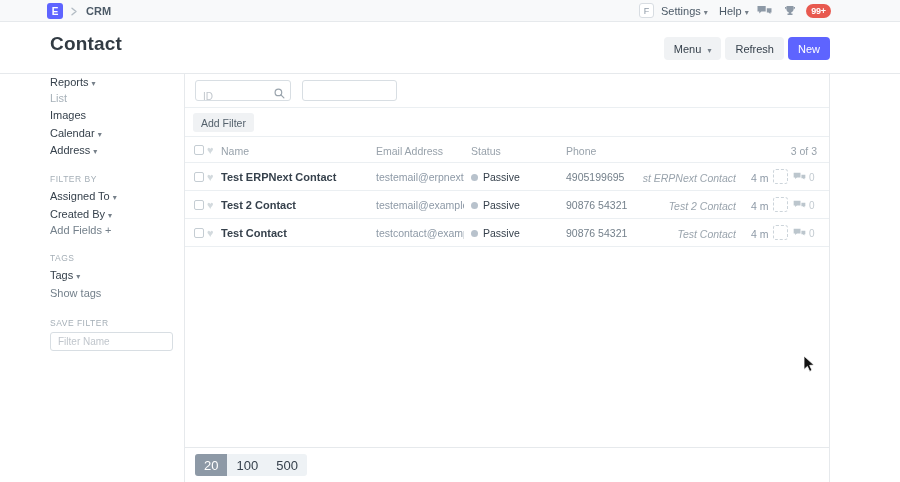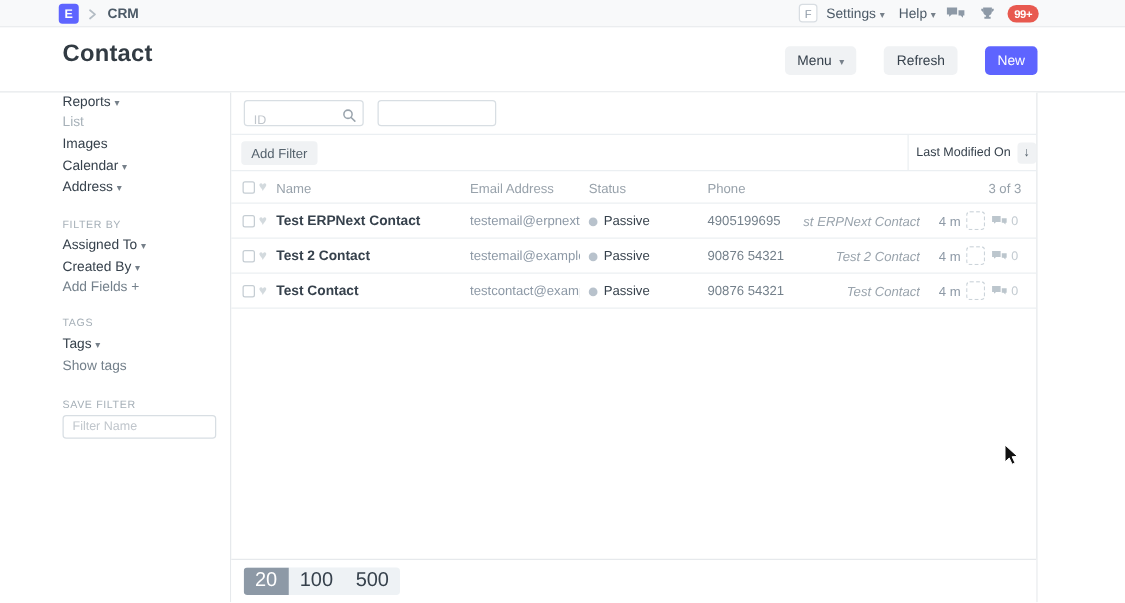--- a/index.html
+++ b/index.html
@@ -28,21 +28,21 @@
   .nav-settings{left:661px;}
   .nav-help{left:719px;}
   .caret{font-size:8px;color:#76808a;margin-left:3px;}
   .nav-chat{left:757px;top:5px;}
   .nav-trophy{left:784px;top:5px;}
   .nav-badge{left:806px;top:4px;width:25px;height:14px;background:var(--badge);border-radius:7px;color:#fff;
     font-size:9px;font-weight:bold;display:flex;align-items:center;justify-content:center;letter-spacing:-.3px;}
   
   .page-head{position:absolute;top:22px;left:0;right:0;height:52px;background:#fff;border-bottom:1px solid var(--border);}
   .page-title{position:absolute;left:50px;top:11px;font-size:19px;font-weight:bold;color:#323b43;letter-spacing:.2px;}
-  .actions{position:absolute;right:70px;top:15px;display:flex;gap:22px;justify-content:space-between;}
+  .actions{position:absolute;right:70px;top:15px;display:flex;gap:4px;justify-content:space-between;}
   .btn{height:23px;border:none;border-radius:4px;font-size:11px;font-family:inherit;padding:0 10px;cursor:pointer;}
   .btn-default{background:var(--btn-bg);color:var(--text-dark);}
   .btn-primary{background:var(--brand);color:#fff;}
   
   .sidebar{position:absolute;left:0;top:62px;width:184px;bottom:0;}
   .sidebar>*{position:absolute;left:50px;font-size:11px;color:var(--text-dark);cursor:pointer;white-space:nowrap;}
   .side-label{font-size:8.5px;letter-spacing:.5px;color:#a5afb7;cursor:default;}
   .side-muted{color:#a7b1b9;}
   .side-gray{color:#74808b;}
   .filter-name{width:123px;height:19px;border:1px solid var(--input-border);border-radius:3px;font-size:10px;
@@ -89,21 +89,21 @@
     color:#9aa4ad;font-size:10.5px;font-style:italic;}
   .c-time{position:absolute;left:566px;top:9px;color:var(--text-muted);font-size:10.5px;}
   .assign-box{position:absolute;left:588px;top:6px;width:15px;height:15px;border:1px dashed #ccd4da;
     border-radius:3px;cursor:pointer;background:#fff;}
   .cmt{position:absolute;left:608px;top:9px;}
   .cmt-count{position:absolute;left:624px;top:9px;color:#c3cbd1;font-size:10px;}
   
   .list-footer{position:absolute;left:0;right:0;bottom:0;height:35px;border-top:1px solid var(--border);
     padding:6px 0 0 10px;background:#fff;}
   .page-group{display:inline-flex;background:#eef2f5;border-radius:3px;overflow:hidden;}
-  .page-btn{height:22px;padding:0 9px;border:none;background:transparent;font-size:16px;color:var(--text-dark);
+  .page-btn{height:22px;padding:0 9px;border:none;background:transparent;font-size:13px;color:var(--text-dark);
     font-family:inherit;cursor:pointer;}
   .page-btn.selected{background:#8d99a6;color:#fff;}
   .cursor{position:absolute;left:803px;top:355px;pointer-events:none;}
 </style>
 </head>
 <body>
 
 <div class="screen">
 
   <header class="navbar">
@@ -176,24 +176,20 @@
             </svg>
         </span>
       </div>
       <div class="fld fld-val">
         <input type="text" style="">
       </div>
     </div>
 
     <div class="toolbar-row">
       <button class="add-filter">Add Filter</button>
-      <div class="sort-box">
-        <span class="sort-field">Last Modified On</span>
-        <button class="sort-btn">↓</button>
-      </div>
     </div>
 
     <div class="thead">
       <span class="cb"></span>
       <span class="heart">♥</span>
       <span class="c-name">Name</span>
       <span class="c-email">Email Address</span>
       <span class="c-status">Status</span>
       <span class="c-phone">Phone</span>
       <span class="c-count">3 of 3</span>

